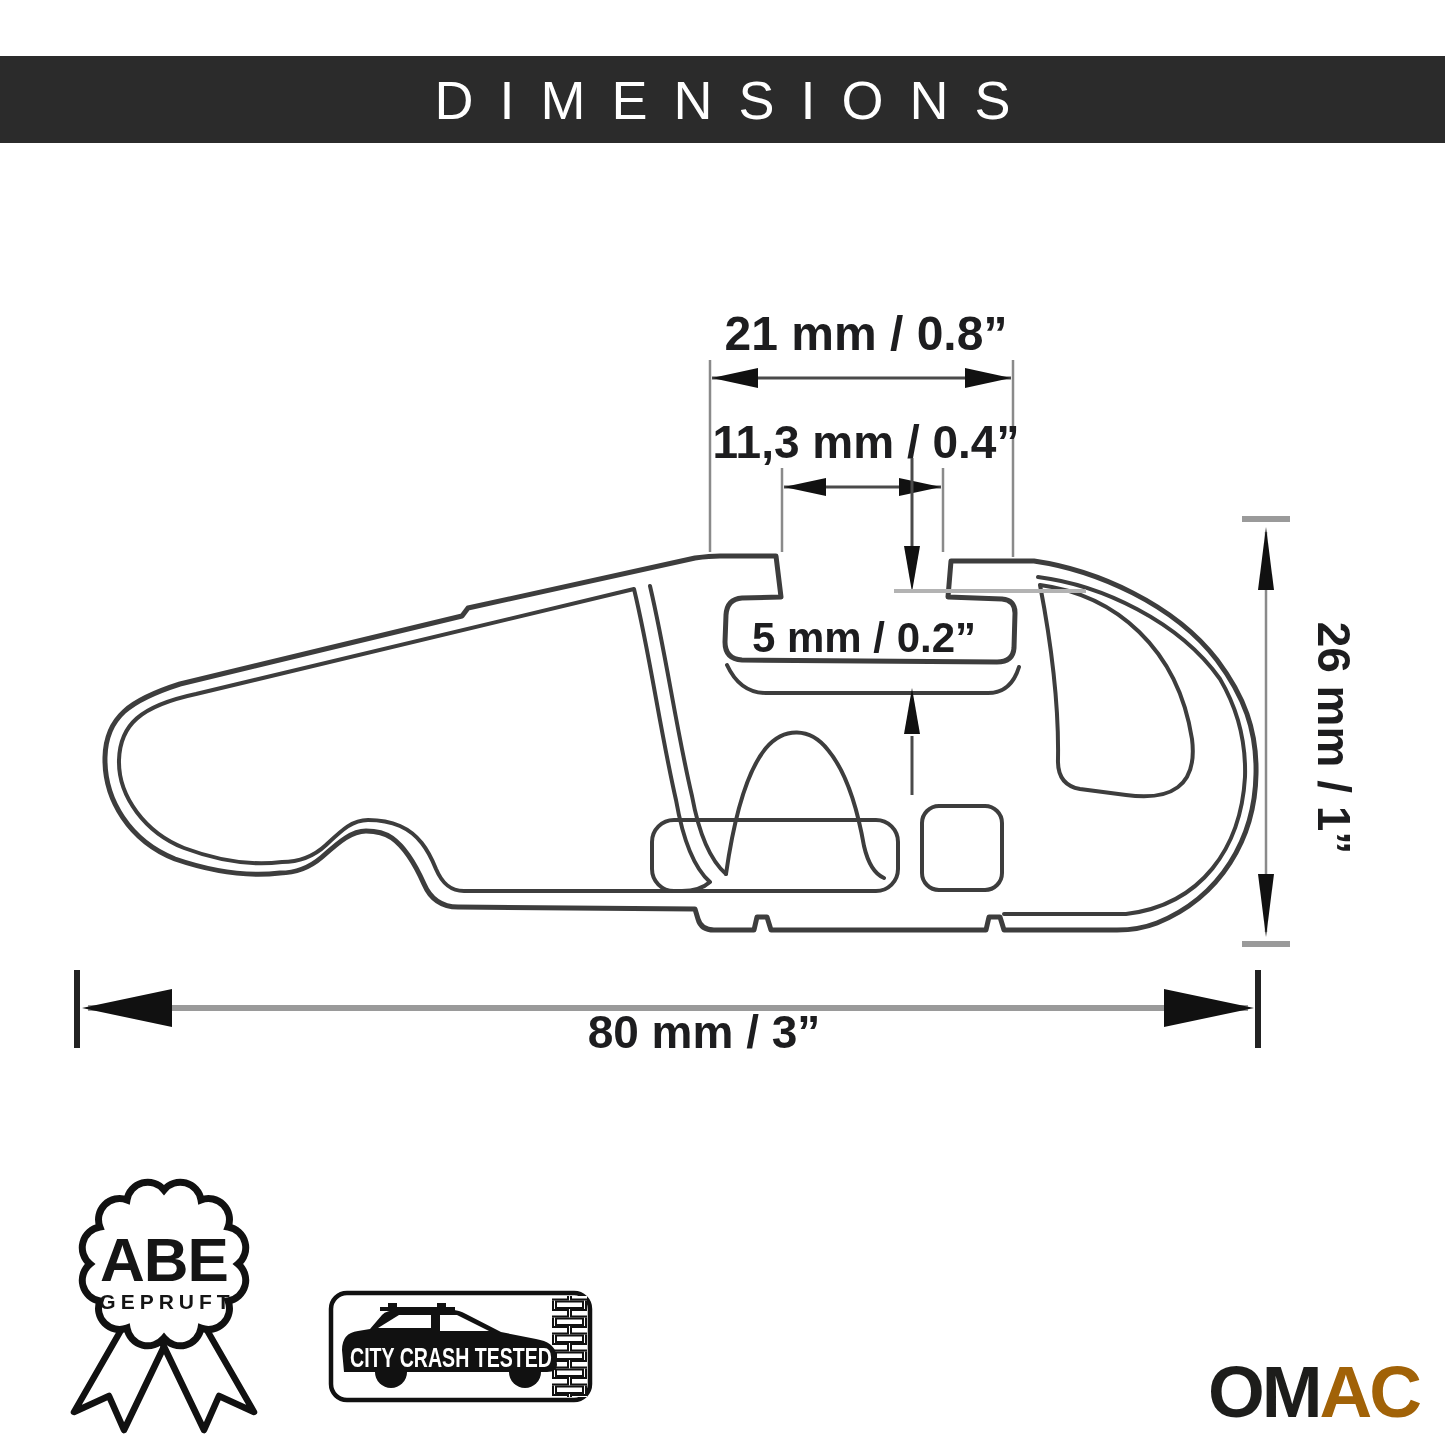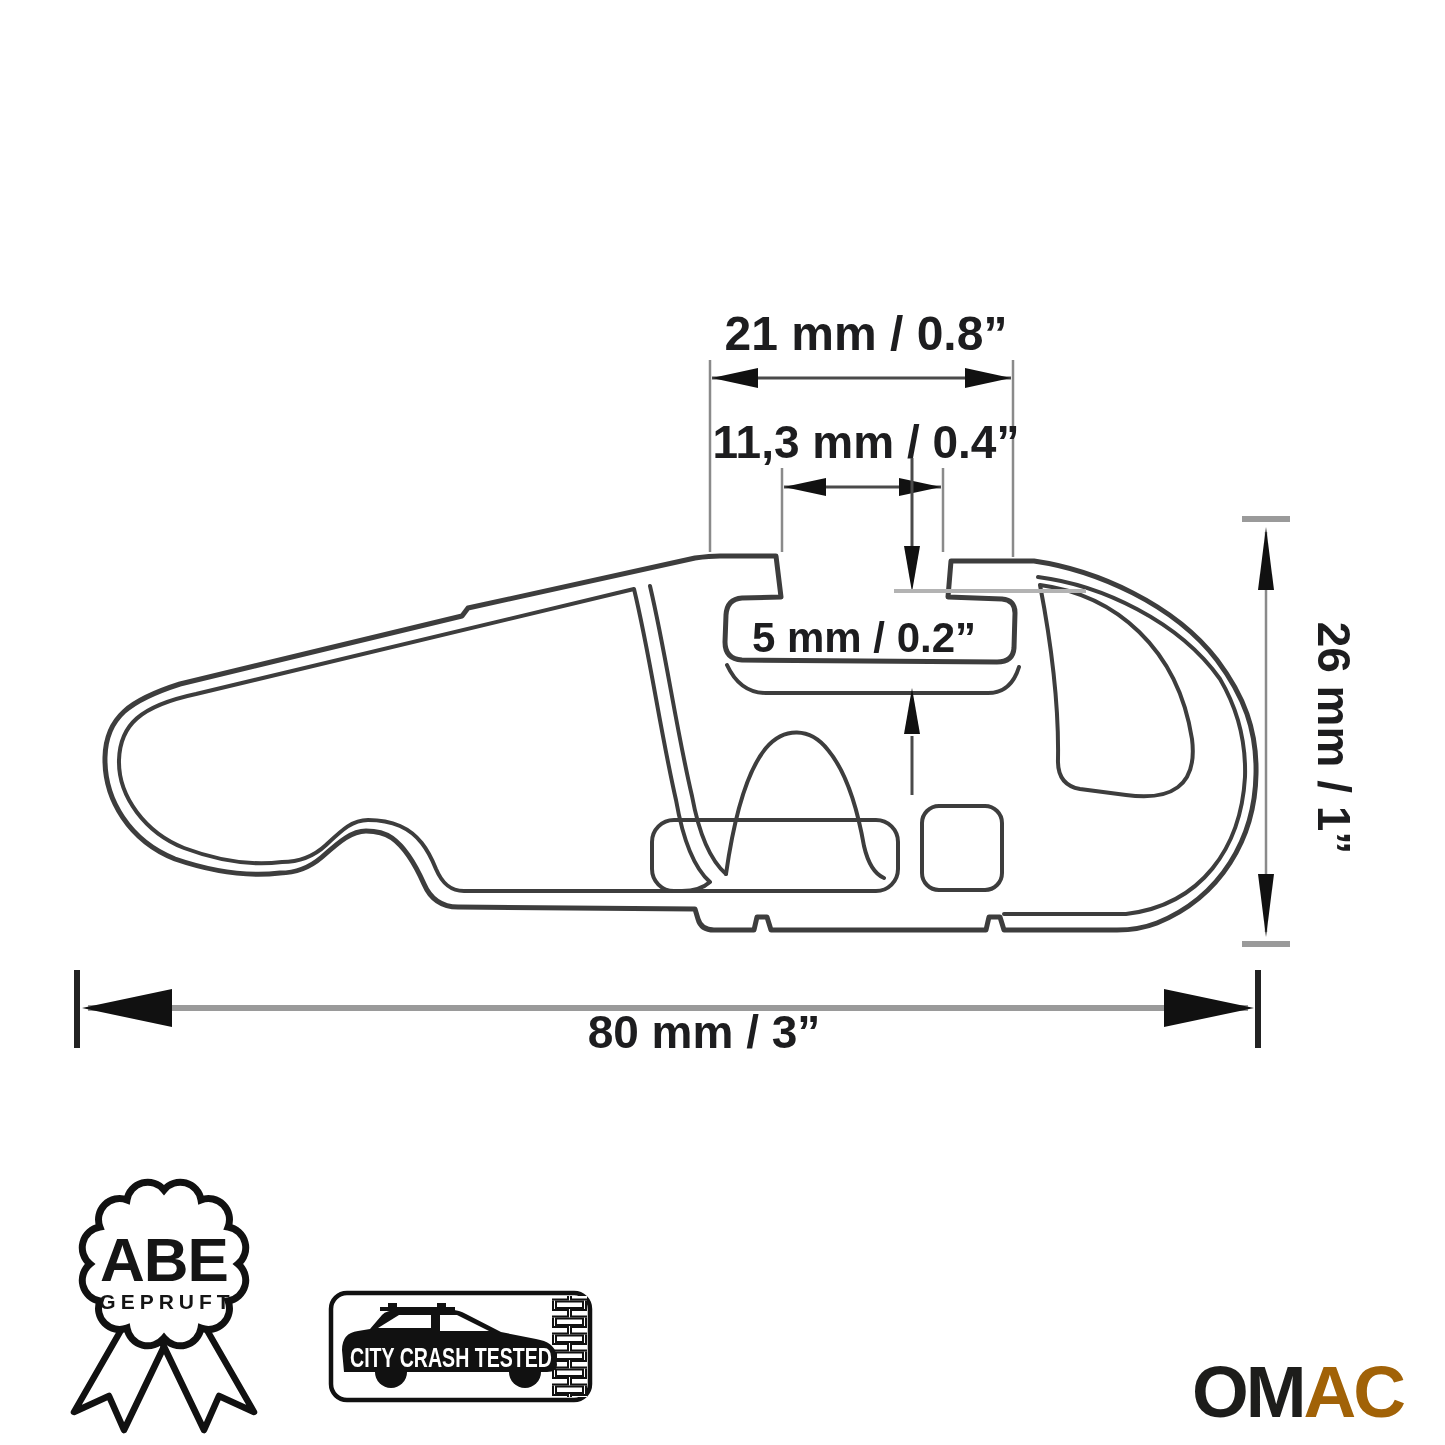--- a/index.html
+++ b/index.html
@@ -22,28 +22,31 @@
   }
   .profile-line{fill:none;stroke:#3d3d3d;stroke-linejoin:round;stroke-linecap:round;}
   .ext-line{stroke:#8a8a8a;stroke-width:2.5;}
   .dim-line{stroke:#4a4a4a;stroke-width:3;}
   .arrow{fill:#111111;}
   .omac-logo{
     position:absolute;left:1192px;top:1350px;width:230px;height:78px;
     font-size:73px;font-weight:bold;letter-spacing:-3px;white-space:nowrap;
     font-family:"Liberation Sans",sans-serif;
   }
-  .omac-om{color:#1d1d1b;}
+  .omac-om{color:#1d1d1b;margin-left:16px;}
   .omac-ac{color:#a16207;}
 </style>
 </head>
 <body>
 
 <div class="stage">
 
+  <div class="header-bar">
+    <span class="title">DIMENSIONS</span>
+  </div>
 
   <svg class="diagram" width="1445" height="1445" viewBox="0 0 1445 1445">
 
     <defs>
       <pattern id="bricks" patternUnits="userSpaceOnUse" width="30" height="17">
         <rect x="0" y="0" width="30" height="17" fill="#ffffff"></rect>
         <rect x="1" y="1" width="27" height="6.5" fill="#ffffff" stroke="#111" stroke-width="2"></rect>
         <rect x="-14" y="9.5" width="27" height="6.5" fill="#ffffff" stroke="#111" stroke-width="2"></rect>
         <rect x="16" y="9.5" width="27" height="6.5" fill="#ffffff" stroke="#111" stroke-width="2"></rect>
       </pattern>

